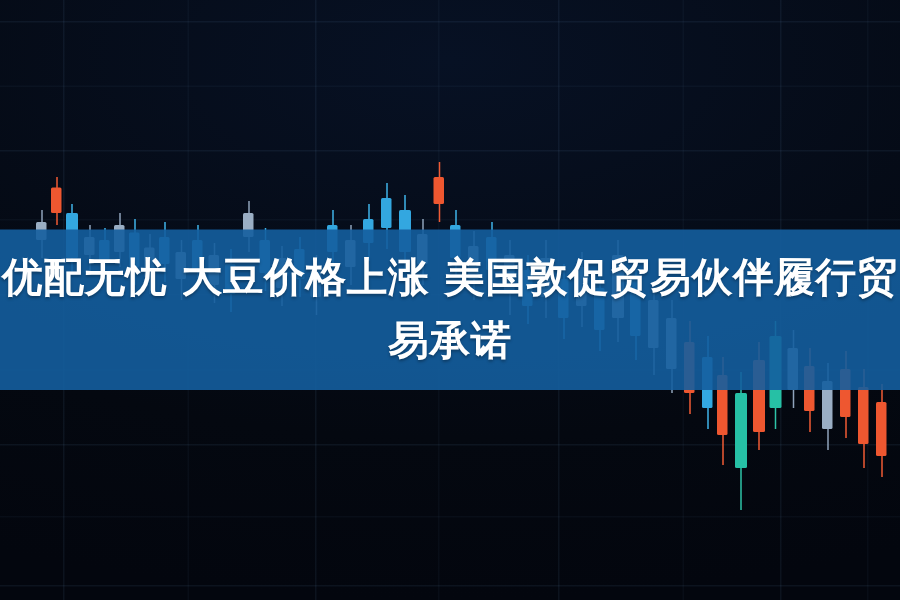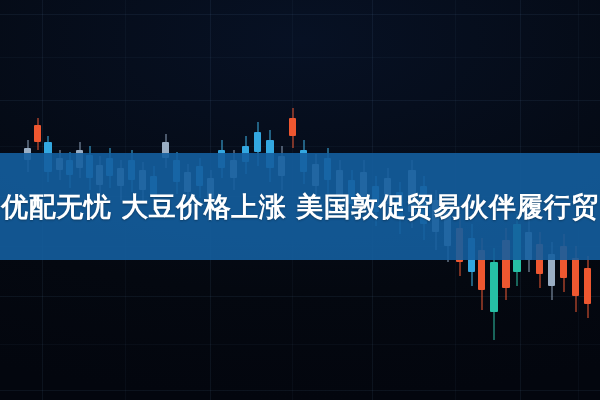--- a/index.html
+++ b/index.html
@@ -268,15 +268,16 @@
         <div class="body" style="top: 12px; height: 38px;"></div>
       </div>
       <div class="cdl down" style="left: 584px; width: 7px; top: 256px; height: 62px;">
         <div class="wick" style="top: 0px; height: 62px;"></div>
         <div class="body" style="top: 12px; height: 36px;"></div>
       </div>
     </div>
 
   <div id="banner">
     <div class="line">优配无忧 大豆价格上涨 美国敦促贸易伙伴履行贸</div>
+    <div class="line">易承诺</div>
   </div>
 
 </div>
 
 </body></html>

